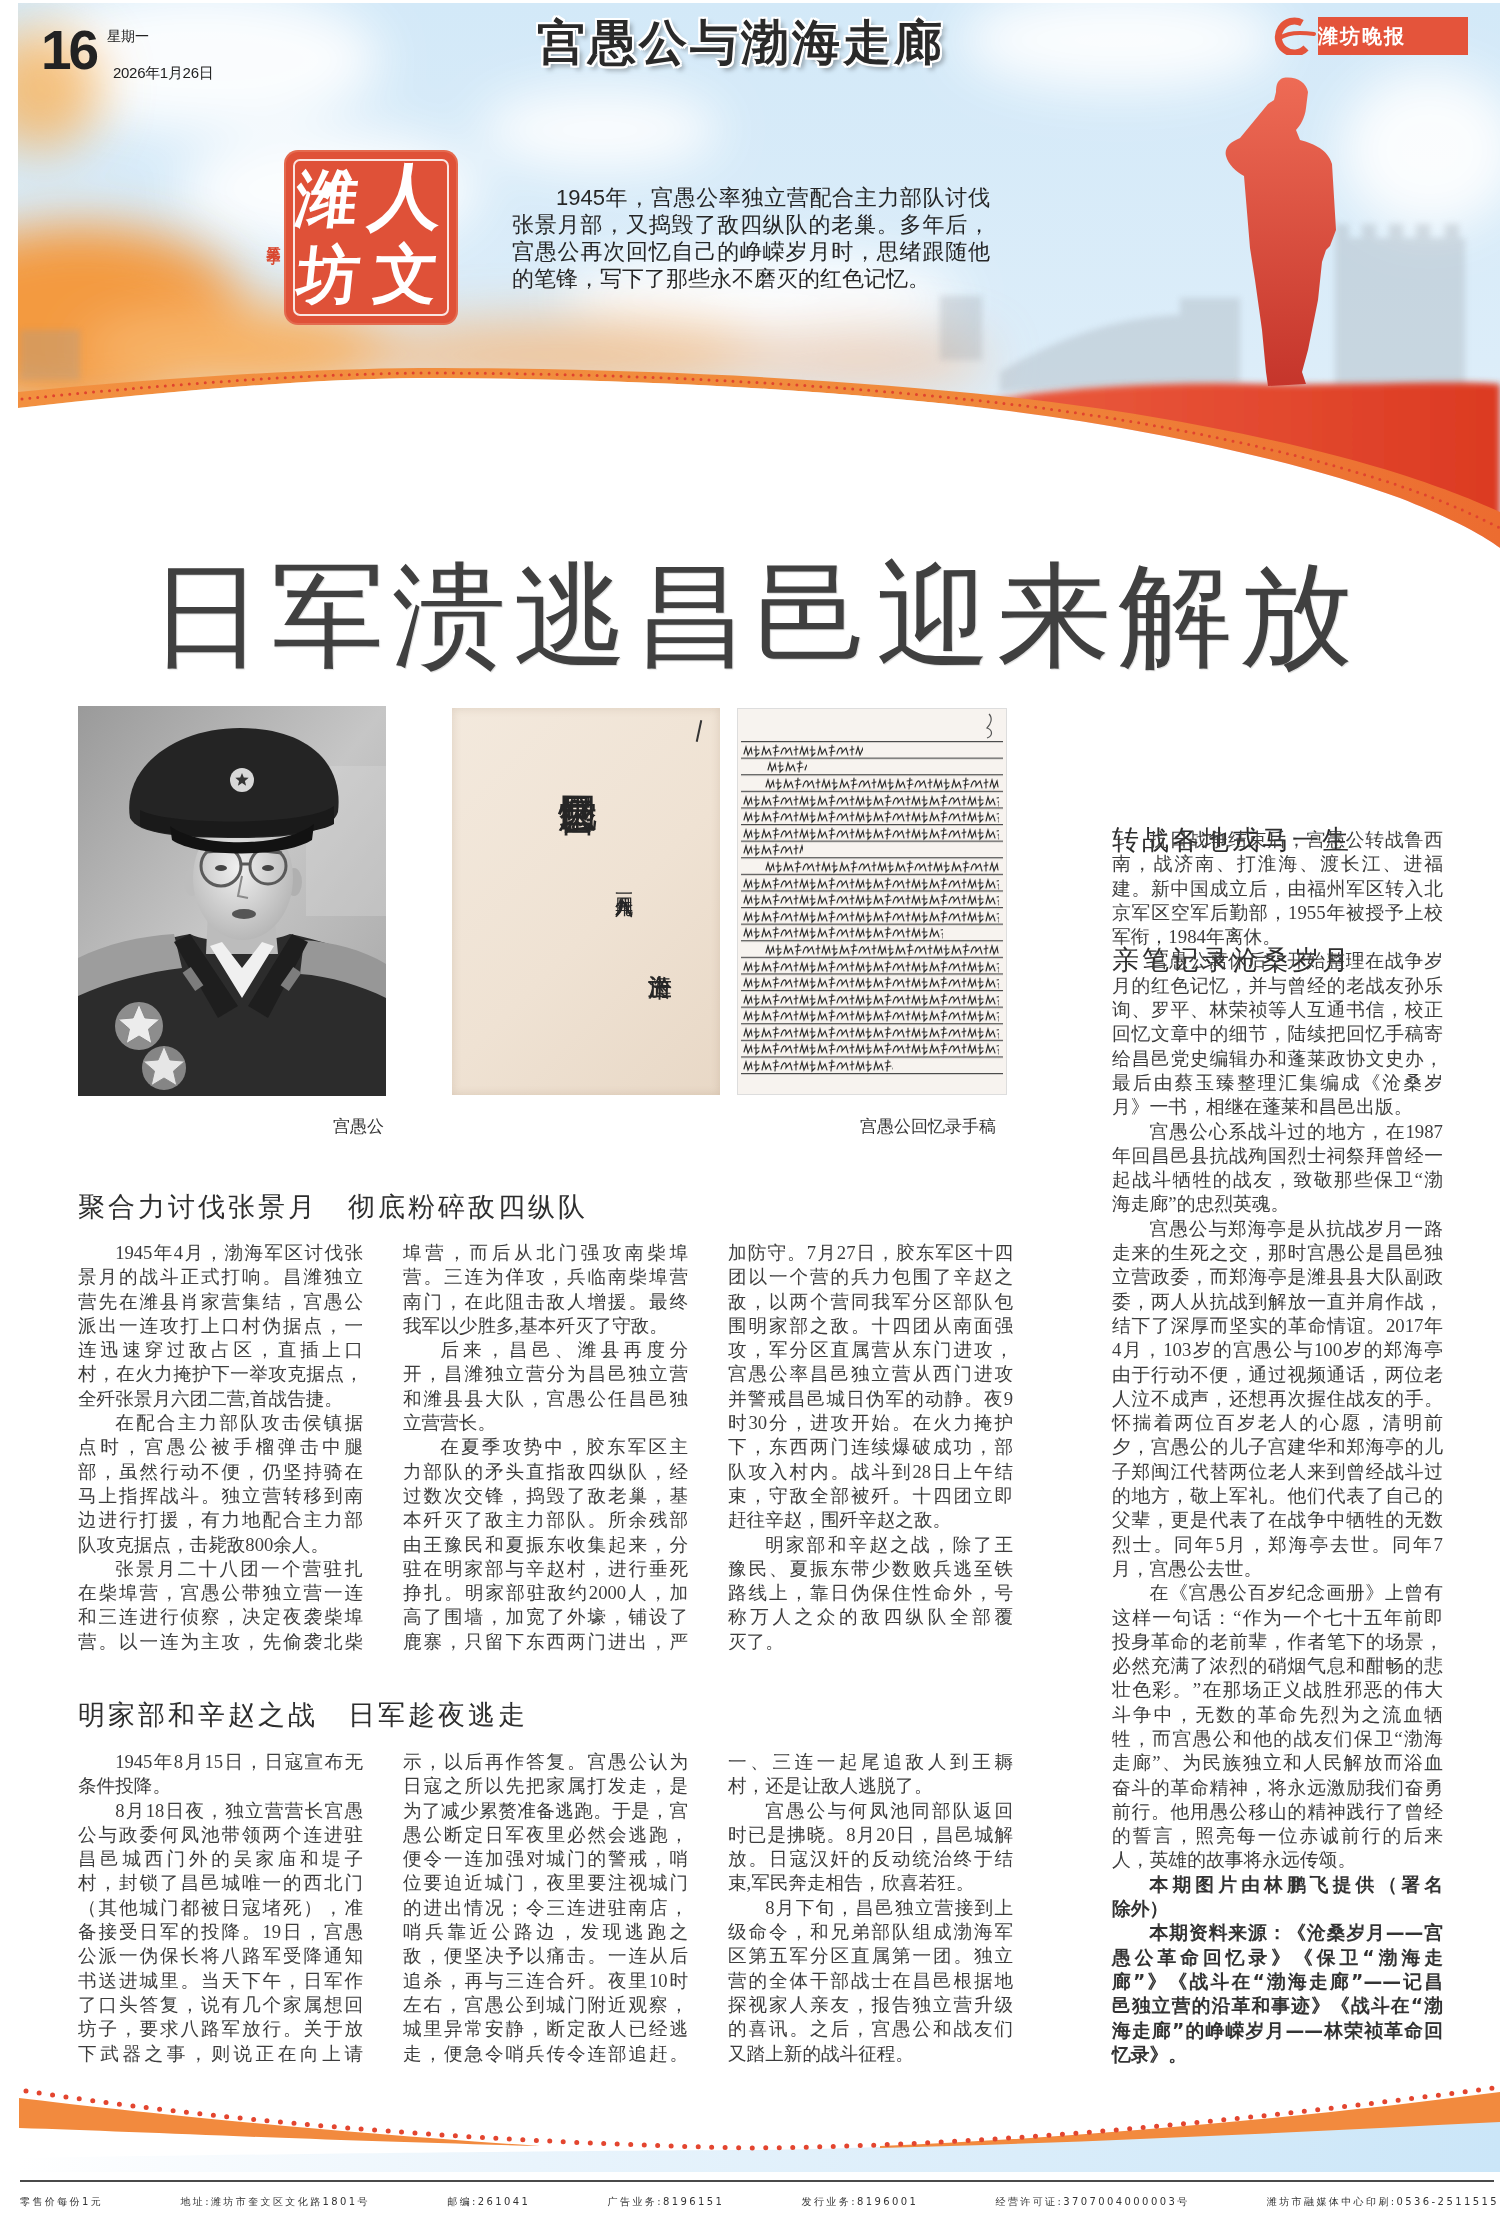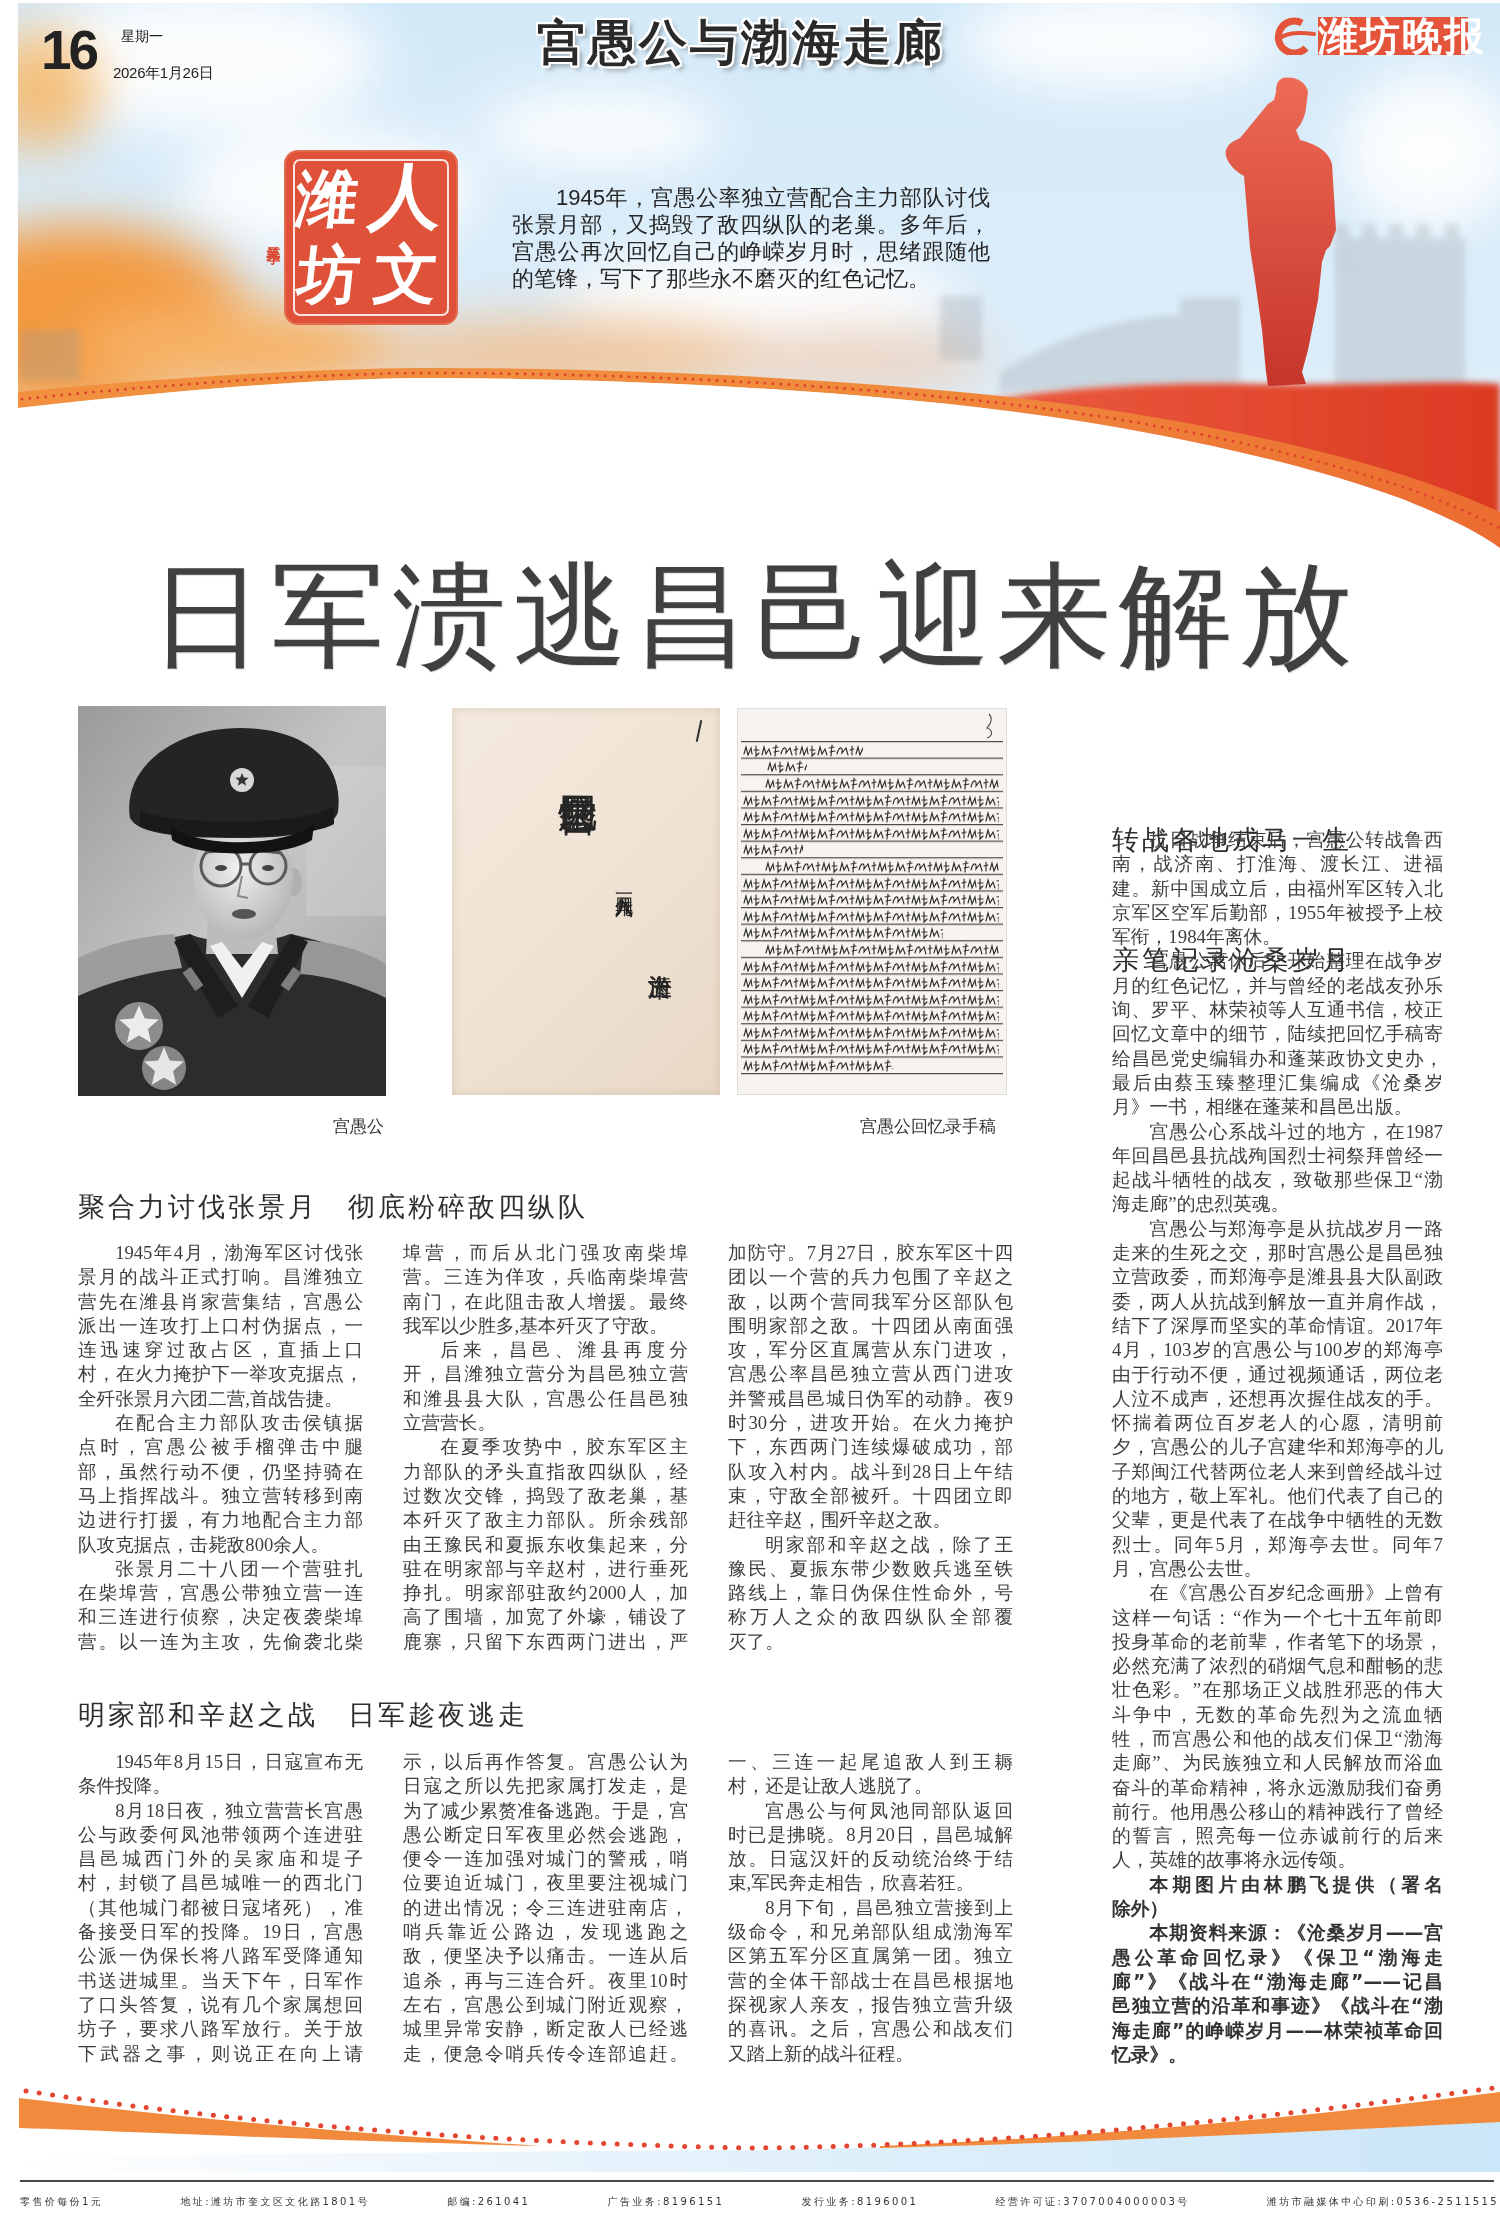--- a/index.html
+++ b/index.html
@@ -5,21 +5,21 @@
   html,body{margin:0;padding:0;}
   body{width:1500px;height:2215px;position:relative;overflow:hidden;background:#ffffff;font-family:"Liberation Serif","DejaVu Serif",serif;color:#333;}
   .abs{position:absolute;}
   
   .pagenum{font-family:"Liberation Sans","DejaVu Sans",sans-serif;font-weight:bold;font-size:55px;line-height:55px;letter-spacing:-3px;color:#222;}
   .weekday{font-family:"Liberation Sans","DejaVu Sans",sans-serif;font-size:14px;line-height:18px;color:#222;}
   .date{font-family:"Liberation Sans","DejaVu Sans",sans-serif;font-size:15px;line-height:18px;color:#222;letter-spacing:-0.3px;}
   .section-title{font-family:"DejaVu Sans",sans-serif;font-weight:bold;font-size:48px;line-height:58px;letter-spacing:3px;color:#2a2a2a;white-space:nowrap;
     text-shadow:2px 0 0 #fff,-2px 0 0 #fff,0 2px 0 #fff,0 -2px 0 #fff,2px 2px 0 #fff,-2px -2px 0 #fff,2px -2px 0 #fff,-2px 2px 0 #fff,4px 4px 5px rgba(0,0,0,.35);}
   .logo{display:flex;align-items:center;gap:2px;}
-  .logo-box{width:150px;height:38px;background:#e4543b;color:#fff;font-family:"DejaVu Sans",sans-serif;font-weight:bold;font-size:40px;line-height:38px;text-align:left;letter-spacing:2px;white-space:nowrap;}
+  .logo-box{width:150px;height:38px;background:#e4543b;color:#fff;font-family:"DejaVu Sans",sans-serif;font-weight:bold;font-size:20px;line-height:38px;text-align:left;letter-spacing:2px;white-space:nowrap;}
   
   .seal{width:170px;height:171px;background:#df5138;border-radius:12px;box-shadow:0 0 0 2px #e46a4f;}
   .seal-inner{position:absolute;left:7px;top:7px;right:7px;bottom:7px;border:2px solid rgba(255,255,255,.85);border-radius:7px;}
   .seal-ch{position:absolute;color:#fff;font-family:"DejaVu Serif",serif;font-weight:bold;line-height:1;transform:skewX(-6deg);}
   .season{writing-mode:vertical-rl;font-family:"DejaVu Sans",sans-serif;font-weight:bold;font-size:14px;color:#d9472f;letter-spacing:1px;}
   .intro{width:478px;font-family:"Liberation Sans","DejaVu Sans",sans-serif;font-size:22px;line-height:27px;color:#262626;}
   .headline{font-family:Liberation Serif, serif;font-size:114px;line-height:130px;letter-spacing:7px;color:#404040;white-space:nowrap;text-shadow:1px 1px 1px rgba(0,0,0,.15);margin-top:44px;}
   
   .caption{font-family:Liberation Mono, monospace;font-size:17px;line-height:22px;color:#333;white-space:nowrap;}
   .cover{width:268px;height:387px;background:linear-gradient(135deg,#f3e9dd 0%,#efe2d3 55%,#e8d8c6 100%);box-shadow:inset 0 0 10px rgba(120,90,60,.18);}
@@ -101,21 +101,21 @@
   <path filter="url(#b3)" d="M880,420 C980,395 1120,380 1260,384 C1360,386 1440,380 1500,384 L1500,560 C1420,520 1300,470 1120,436 C1040,424 960,422 880,420 Z" fill="url(#ground)"></path>
   <path fill="url(#soldierGrad)" d="M1283,78 C1296,76 1306,82 1308,92 L1306,108 C1305,118 1300,126 1296,130 L1300,140 C1315,144 1328,150 1332,164 L1336,230 L1330,246 L1326,250 L1322,262 L1318,300 L1308,350 L1302,372 L1306,384 L1268,386 L1266,372 L1262,330 L1255,280 L1250,248 L1246,200 L1244,176 C1236,172 1228,164 1226,156 C1224,148 1230,142 1240,138 L1268,104 L1274,100 L1276,92 C1276,84 1278,80 1283,78 Z"></path>
   <path d="M18,392 C150,379 300,369 420,368 C650,368 850,380 1000,396 C1150,412 1300,442 1400,474 C1450,490 1480,503 1500,512 L1500,548 C1480,533 1450,518 1400,498 C1300,462 1150,428 1000,410 C850,392 650,378 420,378 C300,379 150,393 18,408 Z" fill="url(#band)"></path>
   <path d="M22,399 C150,386 300,374 420,373 C650,373 850,386 1000,403 C1150,420 1300,452 1400,486 C1450,503 1480,518 1500,528" fill="none" stroke="#e0432e" stroke-width="3" stroke-dasharray="0 8" stroke-linecap="round"></path>
   <path d="M0,408 L18,408 C150,393 300,379 420,378 C650,378 850,392 1000,410 C1150,428 1300,462 1400,498 C1450,518 1480,533 1500,548 L1500,600 L0,600 Z" fill="#ffffff"></path>
   <rect x="0" y="0" width="18" height="600" fill="#ffffff"></rect>
   <rect x="0" y="0" width="1500" height="3" fill="#ffffff"></rect>
 </svg>
 
 <div class="abs pagenum" style="left:41px;top:23px">16</div>
-<div class="abs weekday" style="left:121px;top:27px">星期一</div>
+<div class="abs weekday" style="left:107px;top:27px">星期一</div>
 <div class="abs date" style="left:113px;top:64px">2026年1月26日</div>
 <div class="abs section-title" style="left:537px;top:13px">宫愚公与渤海走廊</div>
 <div class="abs logo" style="left:1266px;top:17px">
   <svg width="50" height="38" viewBox="0 0 50 38">
     <path d="M36,6 A16,16 0 1,0 40,31" fill="none" stroke="#e4543b" stroke-width="7"></path>
     <path d="M14,21 C22,15 34,15 48,17" fill="none" stroke="#e4543b" stroke-width="4" stroke-linecap="round"></path>
   </svg>
   <div class="logo-box">潍坊晚报</div>
 </div>
 

